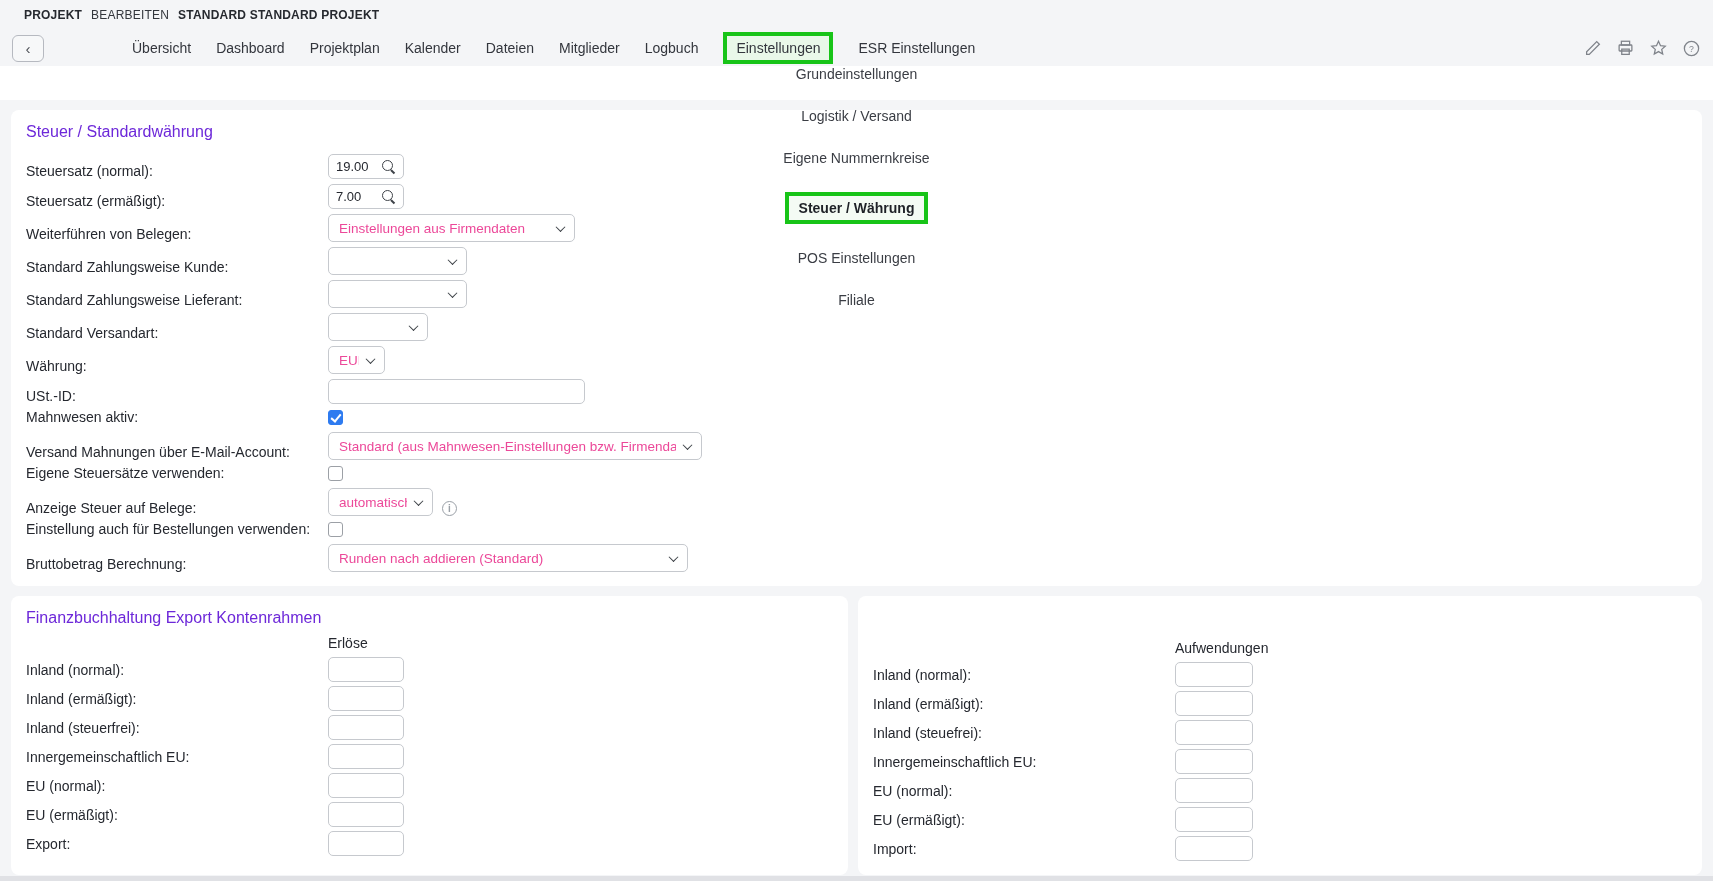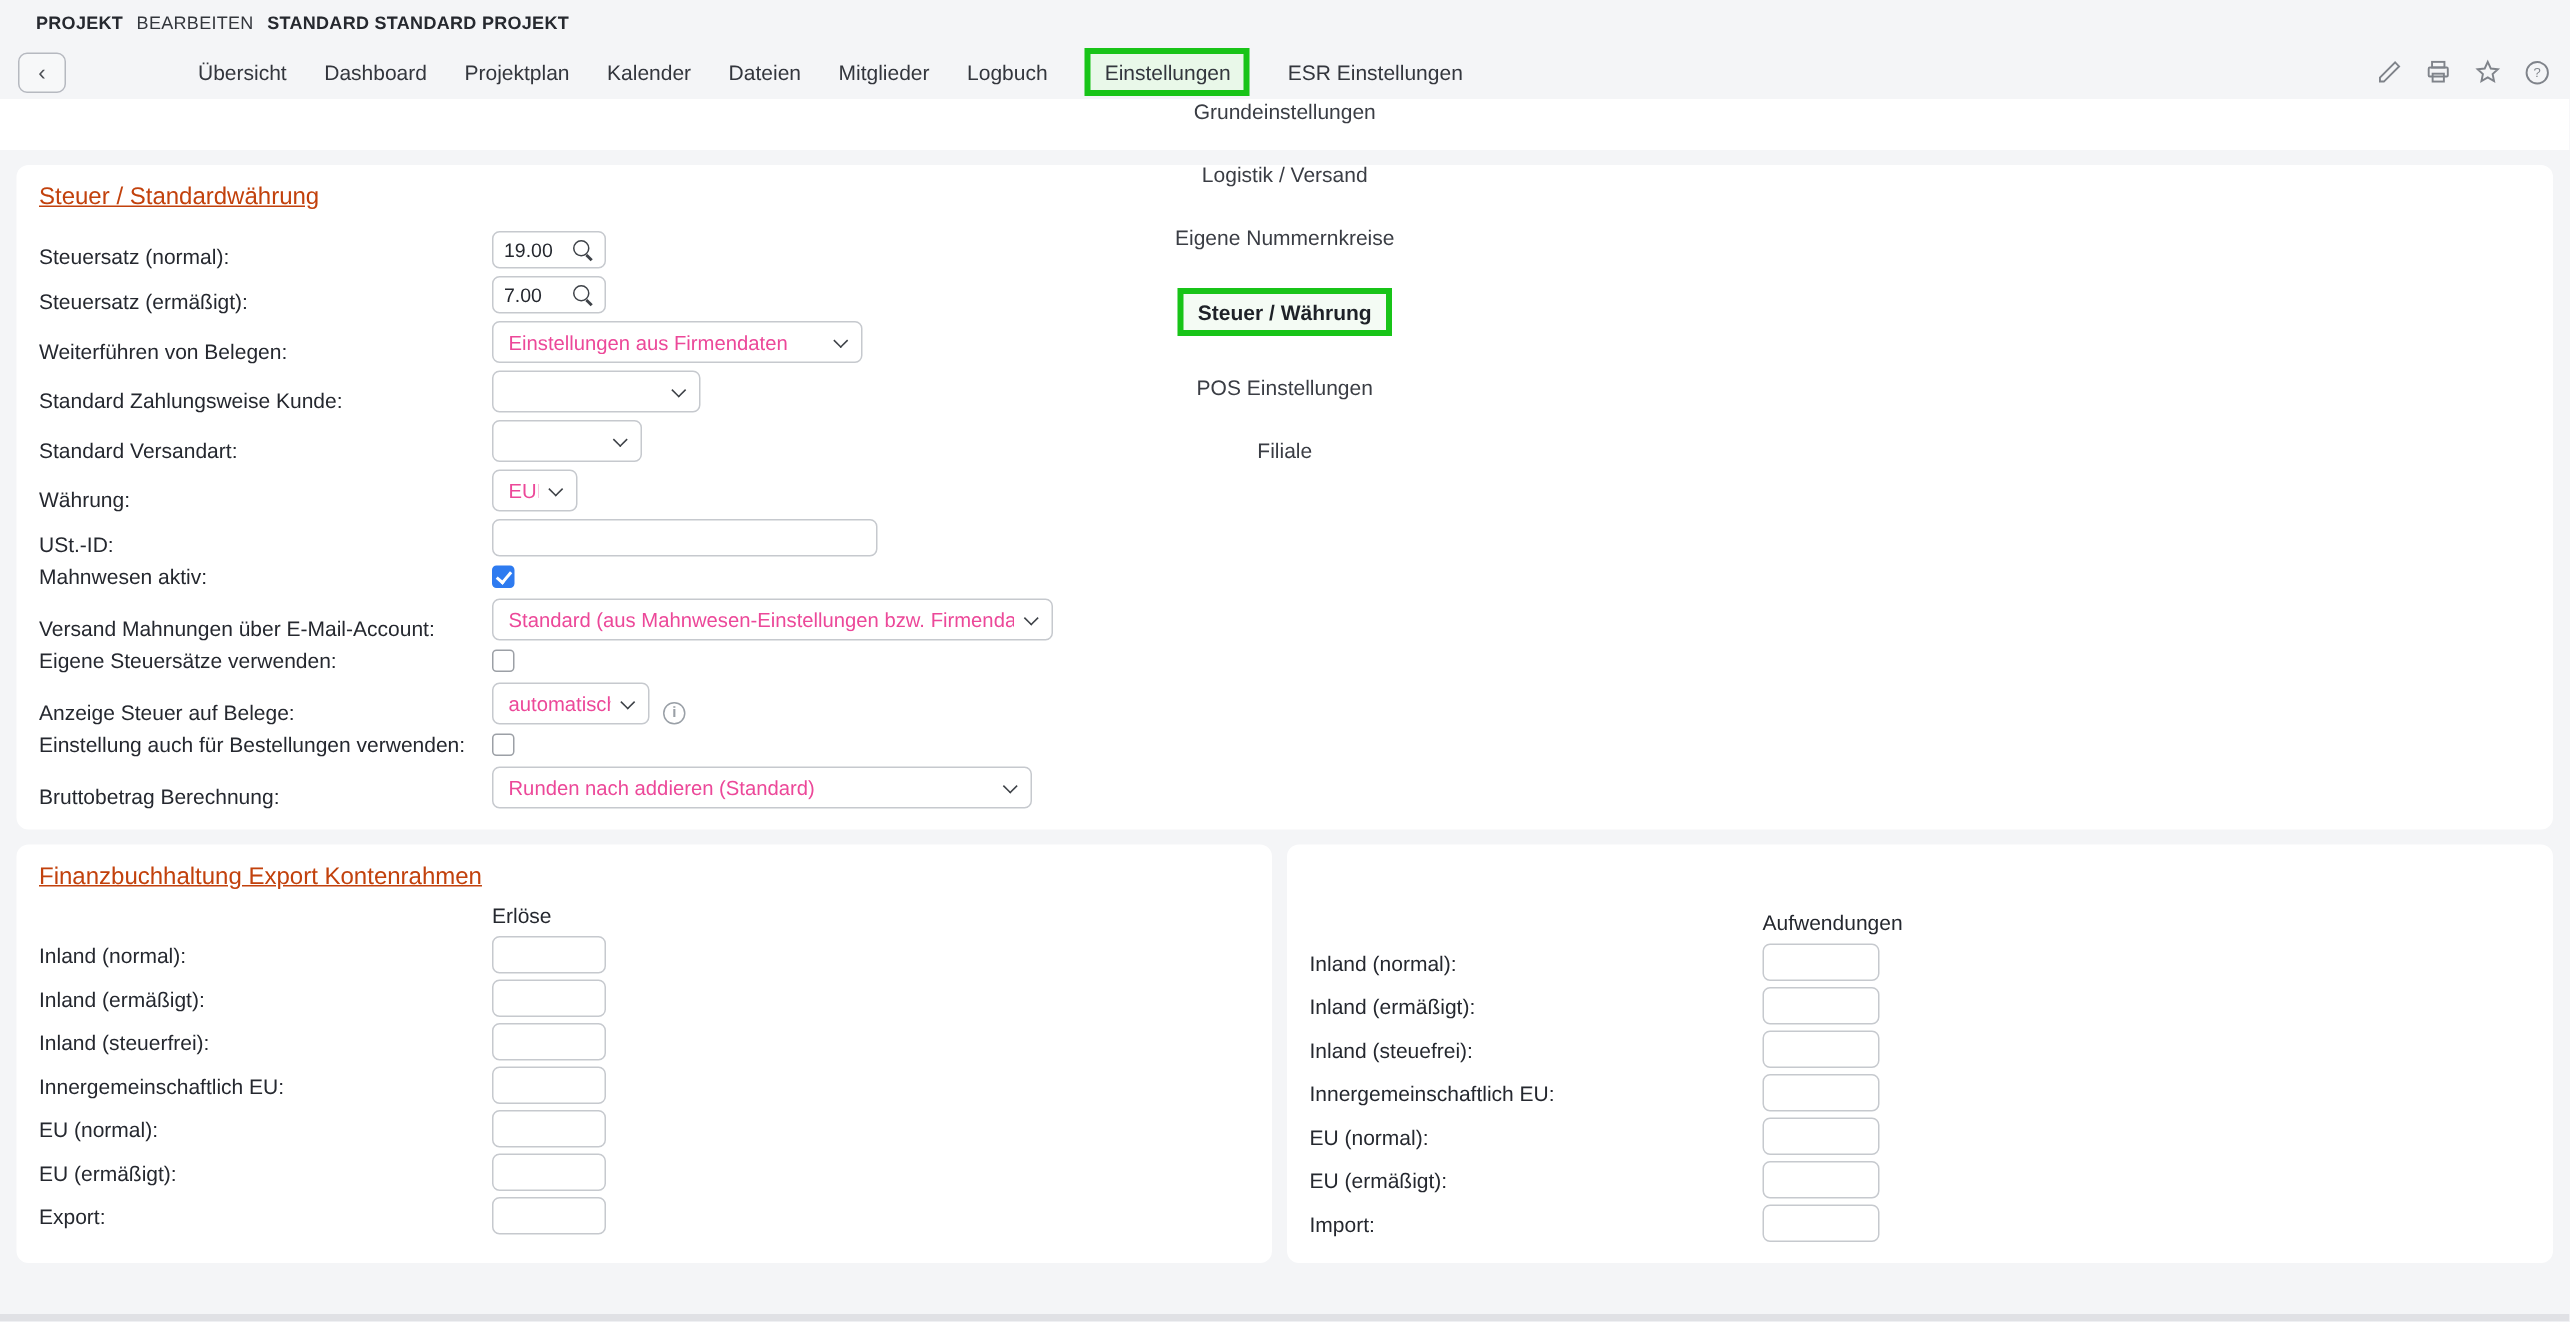--- a/index.html
+++ b/index.html
@@ -28,21 +28,21 @@
 
   
   .subtabs { height:34px; background:#ffffff; display:flex; align-items:center; gap:26px; padding:0 12px; font-size:14px; color:#3a3d44; white-space:nowrap;flex-direction:column; }
   .subtab { cursor:pointer; }
   .subtab.active { font-weight:bold; color:#1e2127; }
 
   
   .content { padding:10px 11px 0; }
   .card { background:#ffffff; border-radius:8px; }
   .card1 { padding:13px 15px 14px; }
-  .section-title { font-size:16px; color:#c2410c; margin-bottom:13px;text-decoration:underline; }
+  .section-title { font-size:16px; color:#6d28d9; margin-bottom:13px; }
 
   .frow { display:flex; align-items:flex-end; margin-bottom:5px; }
   .frow.cb { margin-bottom:7px; }
   .flabel { width:302px; flex-shrink:0; font-size:14px; color:#25282f; }
 
   
   .lookup { width:76px; height:25px; border:1px solid #c6c9ce; border-radius:5px; background:#fff; display:flex; align-items:center; padding:0 7px 0 7px; justify-content:space-between; }
   .bare { border:none; outline:none; width:40px; font-size:13px; color:#25282f; font-family:"Liberation Sans",sans-serif; background:transparent; }
   .mag { position:relative; width:14px; height:14px; flex-shrink:0; cursor:pointer; }
   .mag::before { content:""; position:absolute; left:0; top:0; width:9px; height:9px; border:1.6px solid #3e4248; border-radius:50%; }
@@ -158,20 +158,27 @@
     </div>
 
     <div class="frow">
       <span class="flabel">Standard Zahlungsweise Kunde:</span>
       <div class="sel w139">
         <span class="sel-val"></span>
         <span class="chev"></span>
       </div>
     </div>
 
+    <div class="frow">
+      <span class="flabel">Standard Zahlungsweise Lieferant:</span>
+      <div class="sel w139">
+        <span class="sel-val"></span>
+        <span class="chev"></span>
+      </div>
+    </div>
 
     <div class="frow">
       <span class="flabel">Standard Versandart:</span>
       <div class="sel w100">
         <span class="sel-val"></span>
         <span class="chev"></span>
       </div>
     </div>
 
     <div class="frow">

